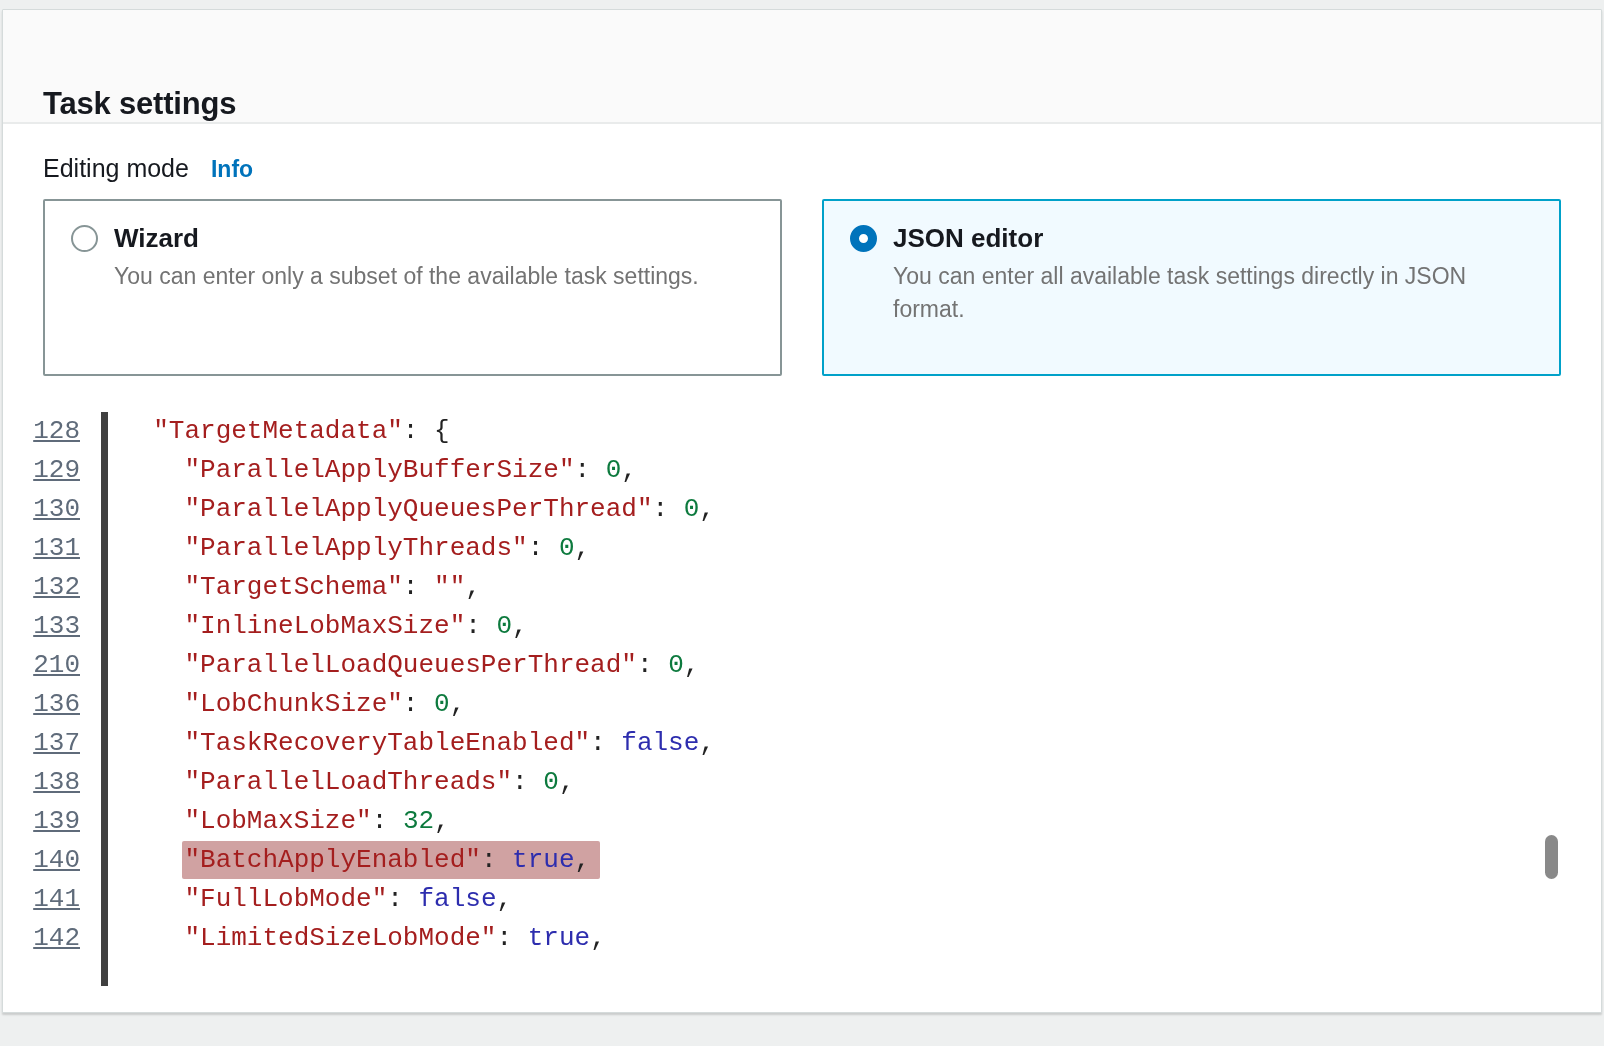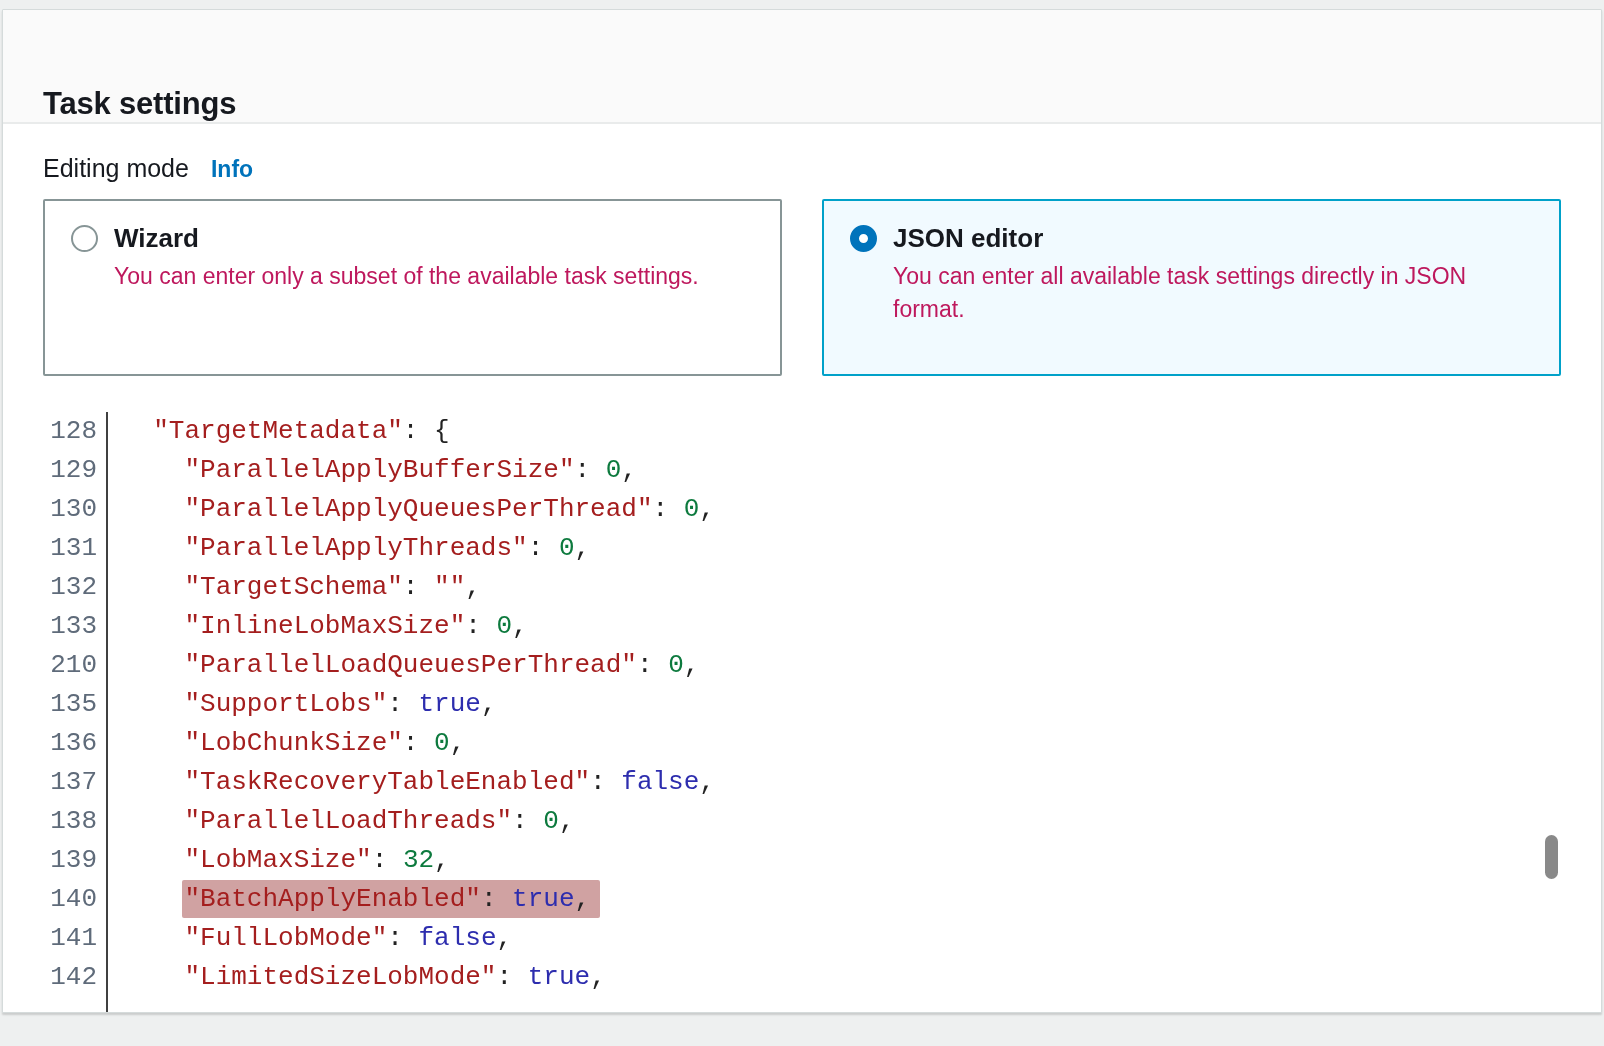--- a/index.html
+++ b/index.html
@@ -29,31 +29,32 @@
     box-sizing:border-box;height:177px;background:#fff;
     border:2px solid #879596;border-radius:2px;
     padding:22px 24px 0 26px;cursor:pointer;
   }
   .tile.selected{border-color:#00a1c9;background:#f1faff;}
   .tile-top{display:flex;align-items:center;}
   .radio{width:27px;height:27px;border-radius:50%;box-sizing:border-box;flex:none;}
   .radio.off{border:2px solid #879596;background:#fff;}
   .radio.on{border:9px solid #0073bb;background:#fff;}
   .tile-label{margin-left:16px;font-size:26px;font-weight:700;color:#16191f;}
-  .tile-desc{margin-left:43px;margin-top:6px;font-size:23px;line-height:33px;color:#be185d;}
+  .tile-desc{margin-left:43px;margin-top:6px;font-size:23px;line-height:33px;color:#737373;}
   .editor{
     margin-top:36px;
     font-family:"Liberation Mono","DejaVu Sans Mono",monospace;
     font-size:26px;
   }
   .code-line{display:flex;height:39px;}
   .gutter{
     width:105px;flex:none;box-sizing:border-box;text-align:right;
-    padding-right:9px;color:#5f6b7a;line-height:39px;
-    border-right:2px solid #404040;
+    padding-right:21px;color:#5f6b7a;line-height:39px;
+    border-right:7px solid #404040;
+    text-decoration:underline;
   }
   .code{white-space:pre;padding-left:14px;line-height:39px;color:#222;}
   .tok-key,.tok-str{color:#a41e1e;}
   .tok-num{color:#0d7a3e;}
   .tok-bool{color:#2d2dae;}
   .tok-punc{color:#222;}
   .hl{background:#d0a2a2;border-radius:2px;padding:4px 10px 4px 2px;margin-left:-2px;}
   .extender{height:28px;}
   .scroll-thumb{
     position:absolute;left:1545px;top:835px;width:13px;height:44px;
@@ -119,24 +120,20 @@
       </div>
       <div class="code-line">
         <span class="gutter">133</span>
         <span class="code">    <span><span class="tok-key">"InlineLobMaxSize"</span><span class="tok-punc">: </span><span class="tok-num">0</span><span class="tok-punc">,</span></span></span>
       </div>
       <div class="code-line">
         <span class="gutter">210</span>
         <span class="code">    <span><span class="tok-key">"ParallelLoadQueuesPerThread"</span><span class="tok-punc">: </span><span class="tok-num">0</span><span class="tok-punc">,</span></span></span>
       </div>
       <div class="code-line">
-        <span class="gutter">135</span>
-        <span class="code">    <span><span class="tok-key">"SupportLobs"</span><span class="tok-punc">: </span><span class="tok-bool">true</span><span class="tok-punc">,</span></span></span>
-      </div>
-      <div class="code-line">
         <span class="gutter">136</span>
         <span class="code">    <span><span class="tok-key">"LobChunkSize"</span><span class="tok-punc">: </span><span class="tok-num">0</span><span class="tok-punc">,</span></span></span>
       </div>
       <div class="code-line">
         <span class="gutter">137</span>
         <span class="code">    <span><span class="tok-key">"TaskRecoveryTableEnabled"</span><span class="tok-punc">: </span><span class="tok-bool">false</span><span class="tok-punc">,</span></span></span>
       </div>
       <div class="code-line">
         <span class="gutter">138</span>
         <span class="code">    <span><span class="tok-key">"ParallelLoadThreads"</span><span class="tok-punc">: </span><span class="tok-num">0</span><span class="tok-punc">,</span></span></span>

